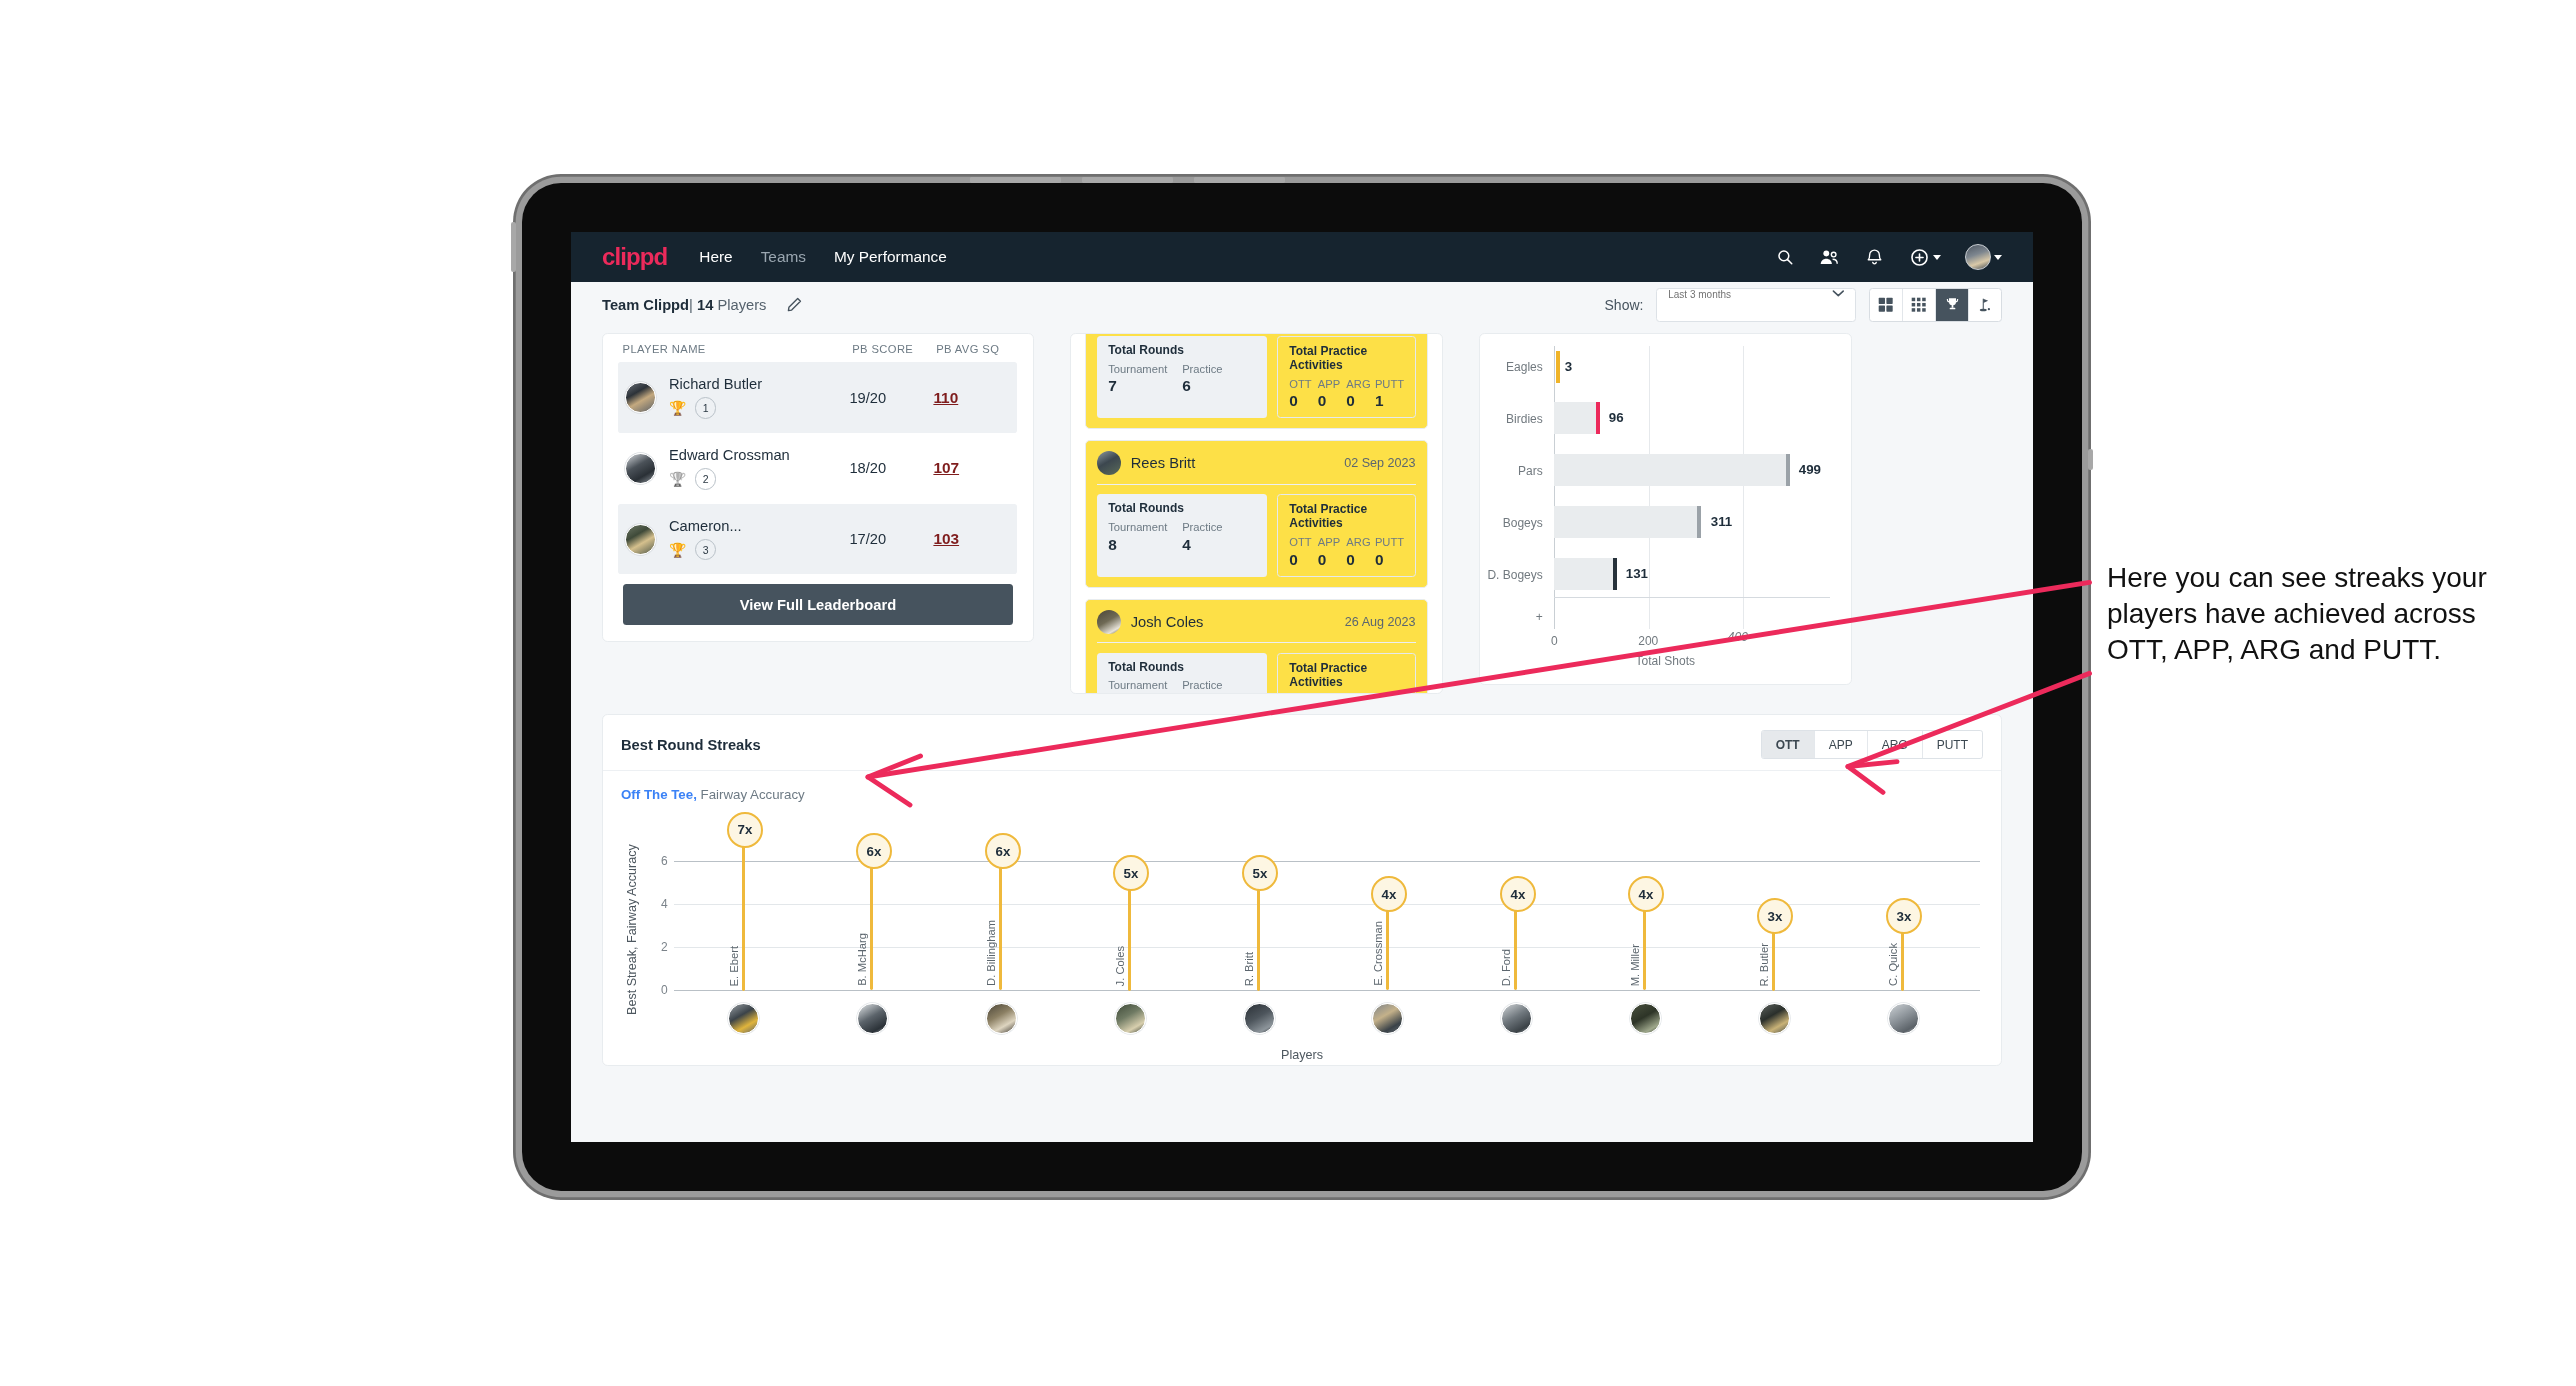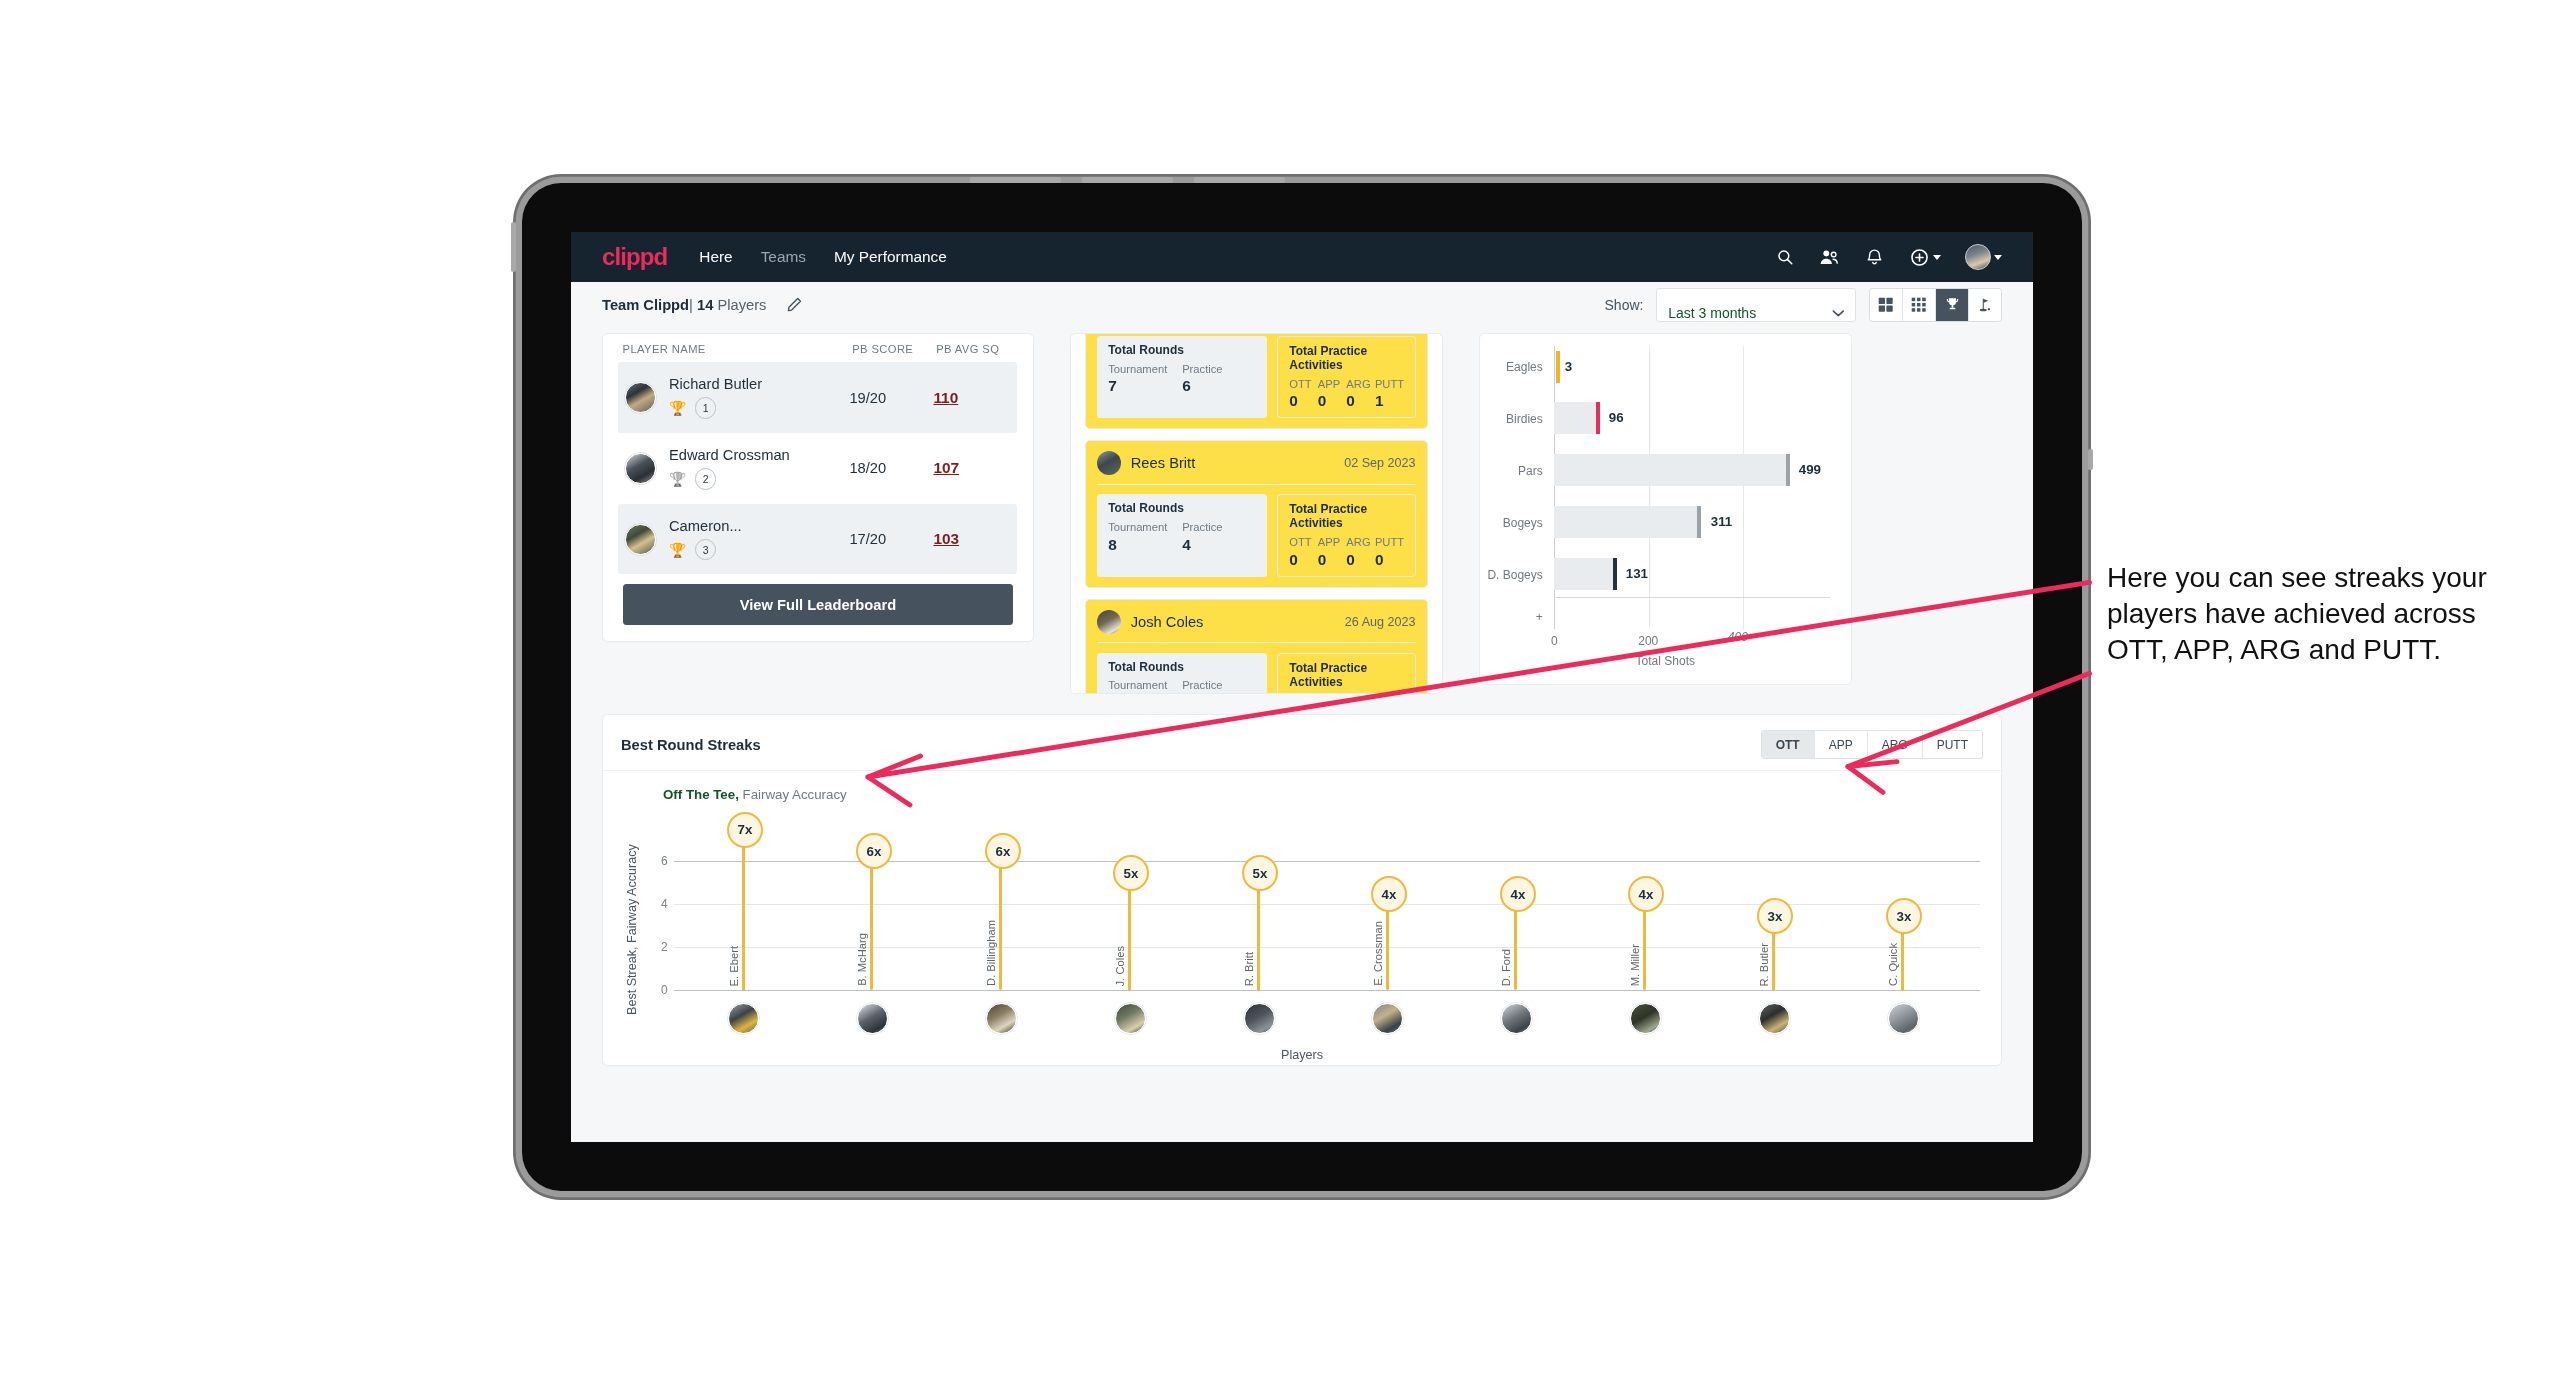--- a/index.html
+++ b/index.html
@@ -48,21 +48,21 @@
     padding:9px 19.6px;border-radius:3.5px;}
   
   #toolbar{height:45px;display:flex;align-items:center;padding:0 31px;background:#f5f7f9;}
   #team-title{font-size:14.7px;color:#1e2d3a;}
   #team-title b{font-weight:700;}
   #team-title .thin{color:#55626d;}
   #edit-btn{width:31px;height:31px;margin-left:12.6px;display:flex;align-items:center;justify-content:center;}
   #toolbar-right{margin-left:auto;display:flex;align-items:center;gap:12.6px;}
   #show-label{font-size:14px;color:#46535e;}
   #period-select{width:176px;height:32px;background:#fff;border:0.7px solid #dde2e7;border-radius:3.5px;
-    display:flex;align-items:flex-end;padding:0 11.2px;font-size:14px;color:#14532d;}
+    display:flex;align-items:flex-start;padding:0 11.2px;font-size:10px;color:#737373;}
   #period-select .chev{margin-left:auto;}
   #view-toggle{display:flex;border:0.7px solid #d8dde2;border-radius:3.5px;overflow:hidden;background:#fff;}
   .vt{width:32px;height:32px;display:flex;align-items:center;justify-content:center;border-right:0.7px solid #e2e6ea;}
   .vt:last-child{border-right:none;}
   .vt.on{background:#46535e;}
   
   #content{padding:5.6px 31px 0 31px;}
   #row-top{display:flex;gap:36px;align-items:flex-start;}
   .card{background:#ffffff;border:0.7px solid #e8ecef;border-radius:5.6px;}
   
@@ -112,21 +112,21 @@
   .sc-axis-lab{position:absolute;font-size:12px;color:#71797f;}
   
   #streaks{margin-top:19.6px;padding:0 0 19.6px 0;}
   #streaks-head{display:flex;align-items:center;padding:15.4px 18px 11.2px 18px;border-bottom:0.7px solid #edf0f3;}
   #streaks-title{font-size:14.7px;font-weight:700;color:#1e2d3a;}
   #metric-toggle{margin-left:auto;display:flex;border:0.7px solid #dde2e7;border-radius:2.8px;overflow:hidden;background:#fff;}
   .mt{padding:6.3px 14px;font-size:12px;color:#3b4750;border-right:0.7px solid #e4e8ec;}
   .mt:last-child{border-right:none;}
   .mt.on{background:#e6e9ec;font-weight:700;}
   #streak-sub{padding:15.4px 18px 0 18px;font-size:13.3px;color:#6d7a84;}
-  #streak-sub b{color:#14532d;margin-left:42px;}
+  #streak-sub b{color:#3b82f6;}
   #streak-chart{position:relative;height:231px;margin:12.6px 21px 0 21px;}
   #y-axis-title{position:absolute;left:-1.4px;top:28px;height:175px;width:18px;
     writing-mode:vertical-rl;transform:rotate(180deg);
     font-size:12.6px;color:#4d575f;display:flex;align-items:center;justify-content:center;}
   .y-tick{position:absolute;left:19.6px;width:24px;text-align:right;font-size:12px;color:#7b838a;transform:translateY(-50%);}
   .grid-h{position:absolute;left:50px;right:0;height:0.7px;}
   .stem{position:absolute;width:2.8px;background:#efb93c;border-radius:1.4px;}
   .bubble{position:absolute;border-radius:50%;background:#fdf6e3;border:2.1px solid #efb93c;
     display:flex;align-items:center;justify-content:center;font-size:13.3px;font-weight:700;color:#1e2d3a;}
   .stem-label{position:absolute;writing-mode:vertical-rl;transform:rotate(180deg);

